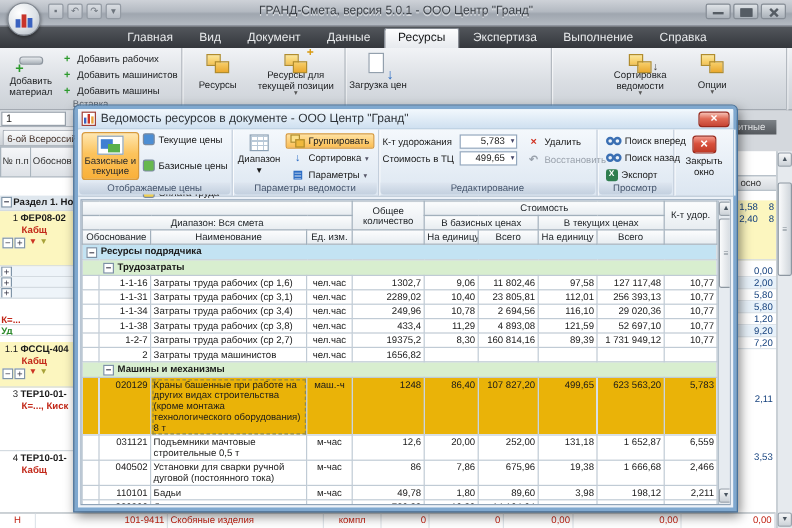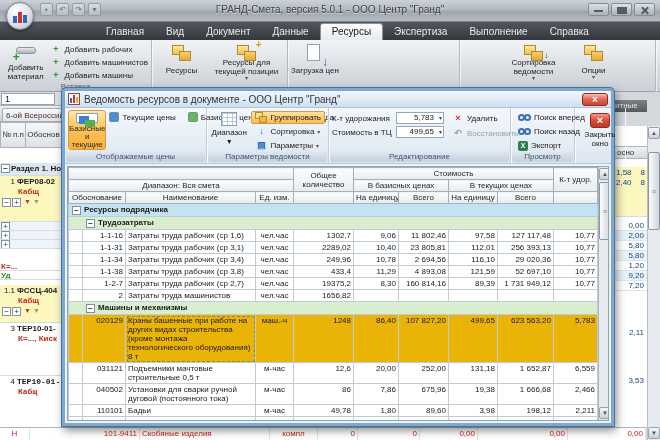--- a/index.html
+++ b/index.html
@@ -156,21 +156,21 @@
     background:linear-gradient(#dee6f0,#c3d0df);font-size:8px;line-height:10px;text-align:center;color:#44546c;
     white-space:nowrap;overflow:hidden}
   .tg-flex{display:flex;gap:3px;height:100%}
   .toggle-big{width:48px;height:40px;border:1px solid #d89a3c;border-radius:3px;
     background:linear-gradient(#ffe7b0,#fcc35c 45%,#f9b039);display:flex;flex-direction:column;align-items:center;
     font-size:8px;line-height:8px;text-align:center;padding-top:2px;color:#2b2b2b}
   .tb-icon{position:relative;width:22px;height:16px;background:#fff;border:1px solid #8ba0b4;margin-bottom:2px}
   .tb-icon i{position:absolute}
   .tb-icon .b{left:2px;top:2px;width:10px;height:8px;background:#3f7fd2}
   .tb-icon .g{left:8px;top:6px;width:10px;height:7px;background:#59b04a}
-  .opt-col{display:flex;flex-direction:row;gap:12px;padding-top:1px}
+  .opt-col{display:flex;flex-direction:column;gap:12px;padding-top:1px}
   .opt-row{display:flex;align-items:center;gap:3px;height:12px;font-size:8px;white-space:nowrap}
   .swatch{width:10px;height:10px;border:1px solid #7a8aa0;border-radius:2px;flex:0 0 10px}
 
   .tbig{width:44px;display:flex;flex-direction:column;align-items:center;text-align:center;font-size:8px;line-height:9px;padding-top:2px}
   .grid-icon{width:16px;height:14px;border:1px solid #8ba0b4;background:#fff;margin-bottom:2px;
     background-image:repeating-linear-gradient(#b9c9d8 0 1px,transparent 1px 4px),
                      repeating-linear-gradient(90deg,#b9c9d8 0 1px,transparent 1px 5px)}
   .tstack{display:flex;flex-direction:column;gap:1px;padding-top:1px}
   .tbtn{display:flex;align-items:center;gap:3px;height:13px;font-size:8px;padding:0 3px;border:1px solid transparent;
     border-radius:2px;white-space:nowrap}
@@ -377,21 +377,21 @@
       <div class="lspacer" style="height: 5px;"></div>
       <div class="litem ly" style="height: 38px;">
         <div class="l1"><span class="lnum">1.1</span><b>ФССЦ-404</b></div>
         <div class="lsub">Кабщ</div>
         <div class="lfil"><span class="xbox">−</span><span class="xbox">+</span><span class="fun f-red">▼</span><span class="fun f-yel">▼</span></div>
       </div>
       <div class="litem lw" style="height: 53px;">
         <div class="l1"><span class="lnum">3</span><b>ТЕР10-01-</b></div>
         <div class="lsub">К=..., Киск</div>
       </div>
-      <div class="litem lw" style="height: 52px; font-family: Liberation Mono, monospace;">
+      <div class="litem lw" style="height: 52px;">
         <div class="l1"><span class="lnum">4</span><b>ТЕР10-01-</b></div>
         <div class="lsub">Кабщ</div>
       </div>
     </div>
 
   <div class="bgr-fill"></div>
   <div class="bgr-tab">итные</div>
   <div class="bgr-header">осно</div>
   <div class="bgr-yellow">
       <div>

